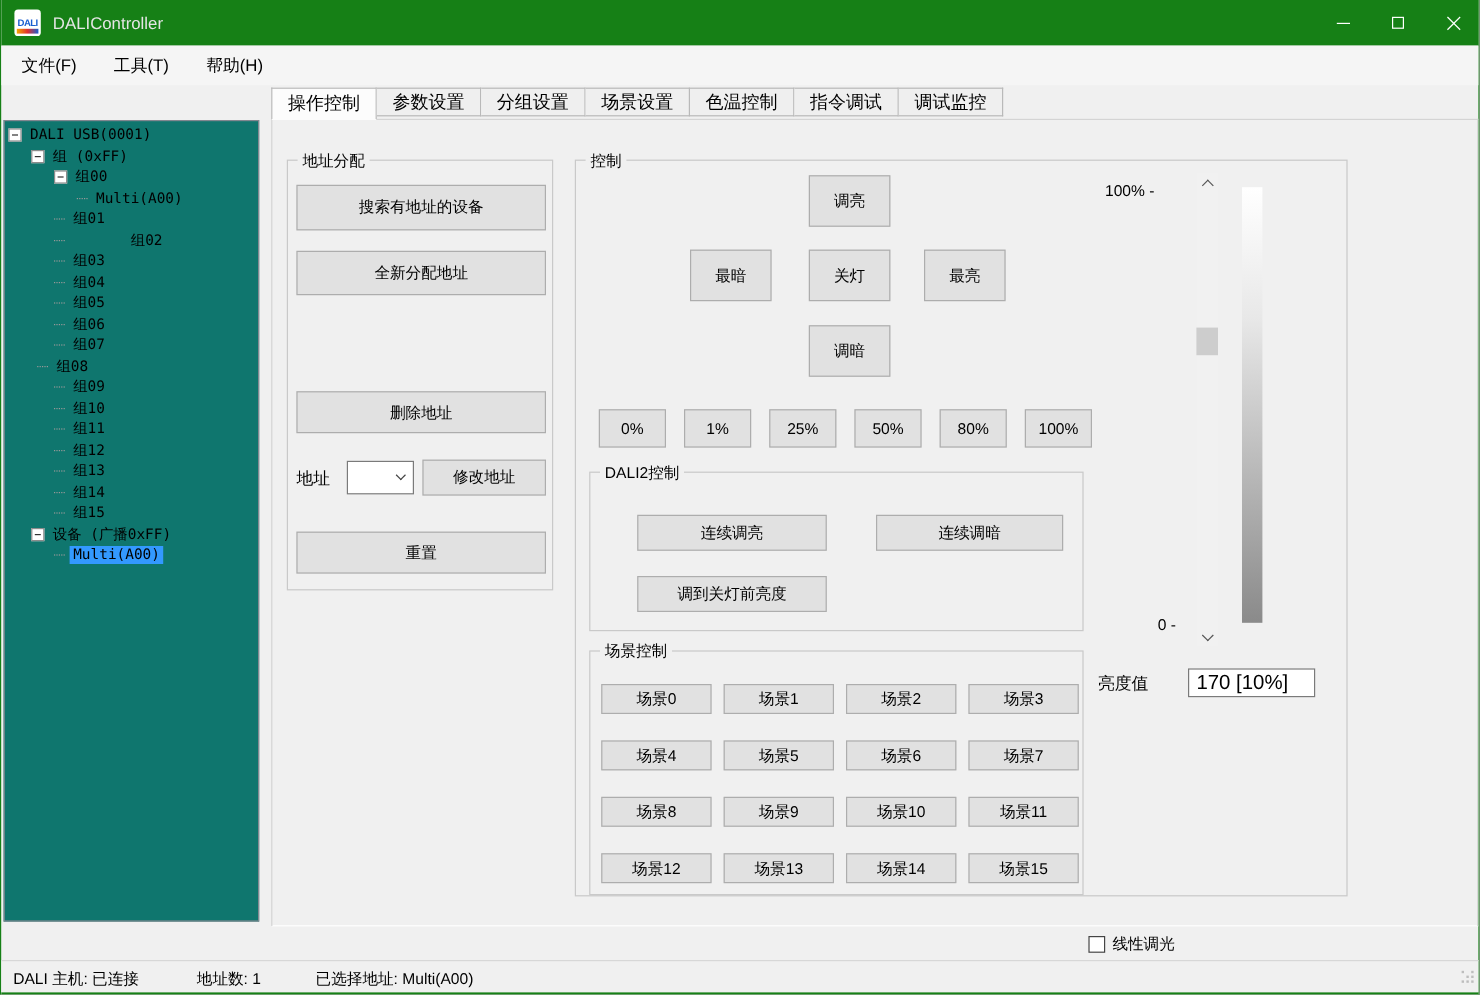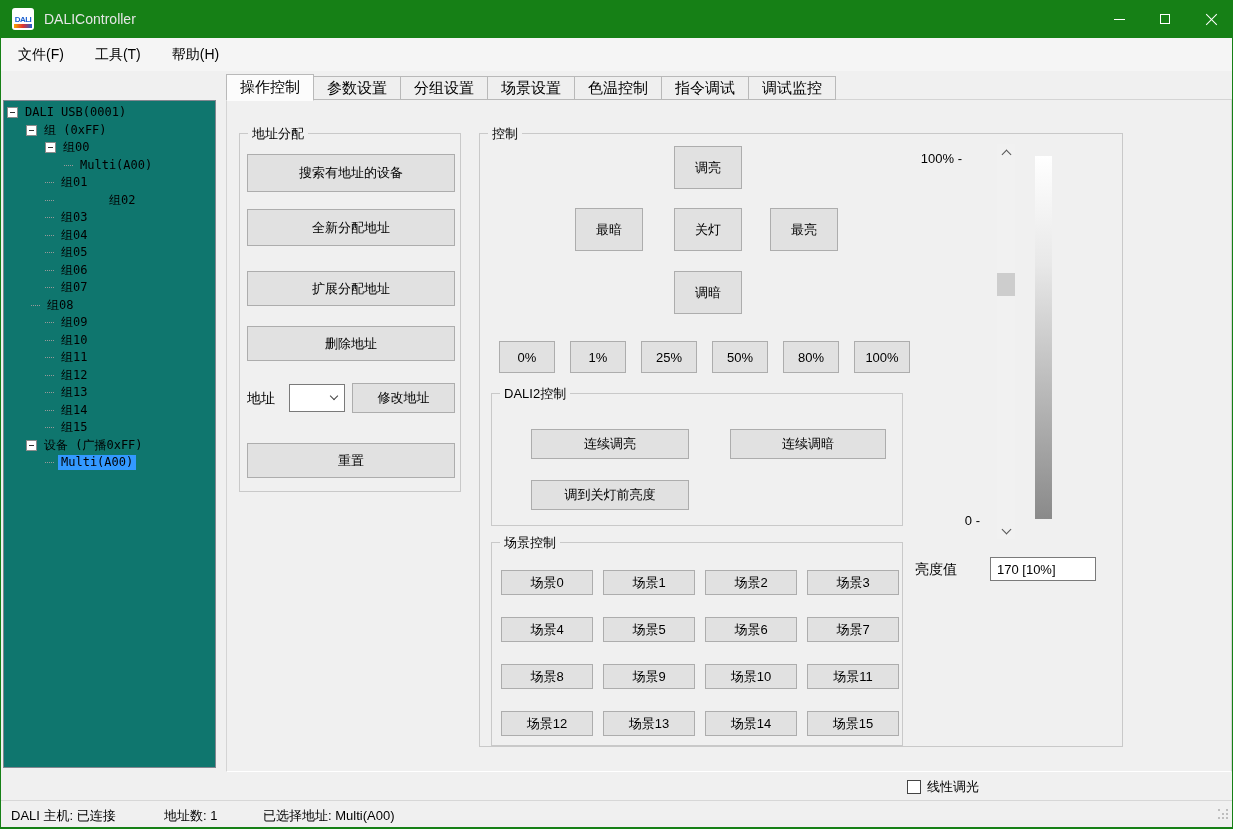--- a/index.html
+++ b/index.html
@@ -37,21 +37,21 @@
     font-family:"DejaVu Sans Mono", monospace; font-size:12px; overflow:hidden; }
   .tree-row { height:17.5px; display:flex; align-items:center; white-space:nowrap; }
   .expander { width:11px; height:11px; border:1px solid #8c8c8c; background:#fff;
     display:inline-flex; align-items:center; justify-content:center; margin-right:4px; flex:none; position:relative; }
   .expander::before { content:""; width:5px; height:1px; background:#333; }
   .dash { width:9px; border-top:1px dotted #999; margin-right:4px; display:none; flex:none; }
   .tree-row.no-exp .dash { display:inline-block; }
   .tree-label { padding:0 3px; line-height:15px; }
   .tree-label.selected { background:#3399ff; color:#000; }
   
-  .tabstrip { position:absolute; left:225px; top:73px; height:27px; display:flex; align-items:flex-end; z-index:3; }
+  .tabstrip { position:absolute; left:225px; top:73px; height:27px; display:flex; z-index:3; }
   .tab { height:24px; background:#efefef; border:1px solid #b9b9b9; border-left:none;
     display:flex; align-items:center; padding:0 13px; font-size:15px; }
   .tab:first-child { border-left:1px solid #b9b9b9; }
   .tab.active { height:27px; background:#fcfcfc; border-left:1px solid #b9b9b9; margin-bottom:-1px; border-bottom:1px solid #fcfcfc; }
   .tabpage { position:absolute; left:225px; top:99px; width:1006px; height:673px;
     background:#f0f0f0; border:1px solid #d4d4d4; border-bottom-color:#fff; }
   
   .groupbox { position:absolute; border:1px solid #c9c9c9; }
   .groupbox > .gb-label { position:absolute; top:-9px; left:8px; background:#f0f0f0; padding:0 4px; font-size:13px; }
   
@@ -71,21 +71,21 @@
   .scrollbar { position:absolute; left:517px; top:10px; width:18px; height:395px; background:#f1f1f1; }
   .sb-btn { position:absolute; left:0; width:18px; height:17px; display:flex; align-items:center; justify-content:center; }
   .sb-up { top:0; } .sb-down { bottom:0; }
   .chev-up { width:7px; height:7px; border-left:1.5px solid #555; border-top:1.5px solid #555; transform:rotate(45deg) ; margin-top:3px;}
   .chev-down { width:7px; height:7px; border-left:1.5px solid #555; border-top:1.5px solid #555; transform:rotate(225deg); margin-bottom:3px;}
   .sb-thumb { position:absolute; left:0; top:129px; width:18px; height:23px; background:#cdcdcd; }
   .gradientbar { position:absolute; left:555px; top:22px; width:17px; height:363px;
     background:linear-gradient(to bottom,#ffffff 0%,#e8e8e8 30%,#8a8a8a 100%); }
   .bright-label { position:absolute; left:435px; top:427px; font-size:14px; }
   .bright-value { position:absolute; left:510px; top:423px; width:106px; height:24px;
-    background:#fff; border:1px solid #7a7a7a; font-size:13px; display:flex; align-items:center; padding-left:6px; }
+    background:#fff; border:1px solid #7a7a7a; font-size:17px; display:flex; align-items:center; padding-left:6px; }
   
   .chkrow { position:absolute; left:906px; top:778px; display:flex; align-items:center; }
   .chkbox { width:14px; height:14px; background:#fff; border:1px solid #444; margin-right:6px; }
   .chklabel { font-size:13px; }
   .statusbar { position:absolute; left:0; top:800px; width:1233px; height:27px;
     background:#f0f0f0; border-top:1px solid #d7d7d7; font-size:13px; }
   .statusbar span { position:absolute; top:6px; }
   .st-host { left:10px; } .st-count { left:163px; } .st-sel { left:262px; }
   .green-edge { position:absolute; left:0; top:827px; width:1233px; height:2px; background:#168016; }
   .grip { position:absolute; right:12px; top:809px; width:2px; height:2px; background:#bdbdbd;
@@ -274,21 +274,20 @@
         <span>调试监控</span>
       </div>
     </div>
 
   <div class="tabpage"></div>
 
   <div class="groupbox" style="left:238px; top:133px; width:222px; height:359px;">
     <span class="gb-label">地址分配</span>
     <div class="btn" style="left:7px; top:20px; width:208px; height:38px;">搜索有地址的设备</div>
     <div class="btn" style="left:7px; top:75px; width:208px; height:37px;">全新分配地址</div>
-    <div class="btn" style="left:7px; top:137px; width:208px; height:35px;">扩展分配地址</div>
     <div class="btn" style="left:7px; top:192px; width:208px; height:35px;">删除地址</div>
     <span class="addr-label" style="left:7px; top:256px;">地址</span>
     <div class="combo" style="left:49px; top:250px; width:56px; height:28px;">
       <span></span>
       <span class="chev"></span>
     </div>
     <div class="btn" style="left:112px; top:249px; width:103px; height:30px;">修改地址</div>
     <div class="btn" style="left:7px; top:309px; width:208px; height:35px;">重置</div>
   </div>
 

